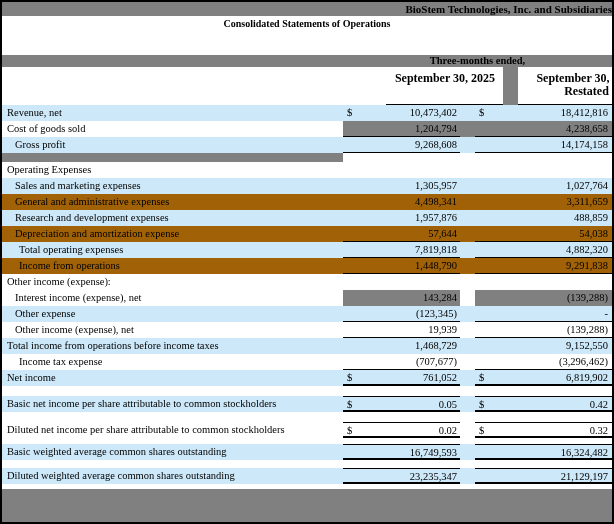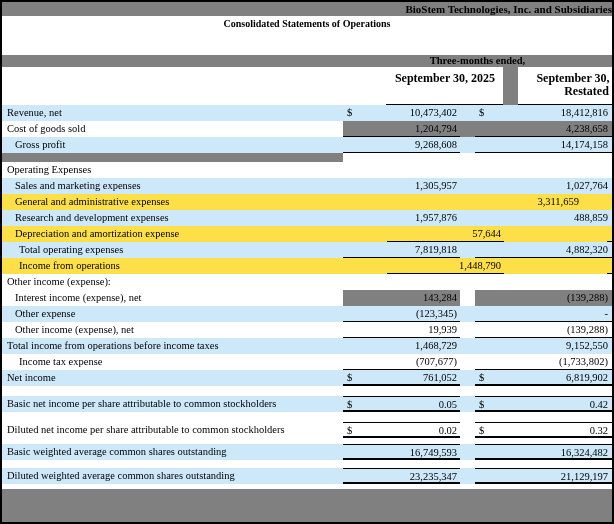--- a/index.html
+++ b/index.html
@@ -29,21 +29,21 @@
   .ind0{padding-left:5px;}
   .ind1{padding-left:13px;}
   .ind2{padding-left:17px;}
   .ds{text-align:left;}
   .val{flex:1;text-align:right;white-space:nowrap;}
   .rule-single{border-bottom:1px solid #000;}
   .rule-double{border-bottom:2.5px solid #000;}
   .topline{border-top:1px solid #000;}
   .g{background:#808080;}
   .bg-blue{background:#cde8f8;}
-  .bg-gray{background:#fde047;gap:44px;}
+  .bg-gray{background:#a16207;}
   .bg-white{background:#fff;}
   .band{height:9px;}
   .band .lab{background:#808080;height:100%;}
   .gaprow{height:10px;background:#fff;}
   .footwhite{height:5px;background:#fff;}
   .footgray{flex:1;background:#808080;}
 </style>
 </head>
 <body>
 
@@ -133,20 +133,24 @@
           <span class="val">1,305,957</span>
         </div>
     <div class="spc"></div>
     <div class="cell c2">
           <span class="ds"></span>
           <span class="val">1,027,764</span>
         </div>
   </div>
       <div class="row bg-gray">
     <div class="lab ind1">General and administrative expenses</div>
+    <div class="cell c1">
+          <span class="ds"></span>
+          <span class="val">4,498,341</span>
+        </div>
     <div class="spc"></div>
     <div class="cell c2">
           <span class="ds"></span>
           <span class="val">3,311,659</span>
         </div>
   </div>
       <div class="row bg-blue">
     <div class="lab ind1">Research and development expenses</div>
     <div class="cell c1">
           <span class="ds"></span>
@@ -256,21 +260,21 @@
   </div>
       <div class="row bg-white">
     <div class="lab ind2">Income tax expense</div>
     <div class="cell c1 rule-single">
           <span class="ds"></span>
           <span class="val">(707,677)</span>
         </div>
     <div class="spc"></div>
     <div class="cell c2 rule-single">
           <span class="ds"></span>
-          <span class="val">(1,733,802)</span>
+          <span class="val">(3,296,462)</span>
         </div>
   </div>
       <div class="row bg-blue">
     <div class="lab ind0">Net income</div>
     <div class="cell c1 rule-double">
           <span class="ds">$</span>
           <span class="val">761,052</span>
         </div>
     <div class="spc"></div>
     <div class="cell c2 rule-double">

